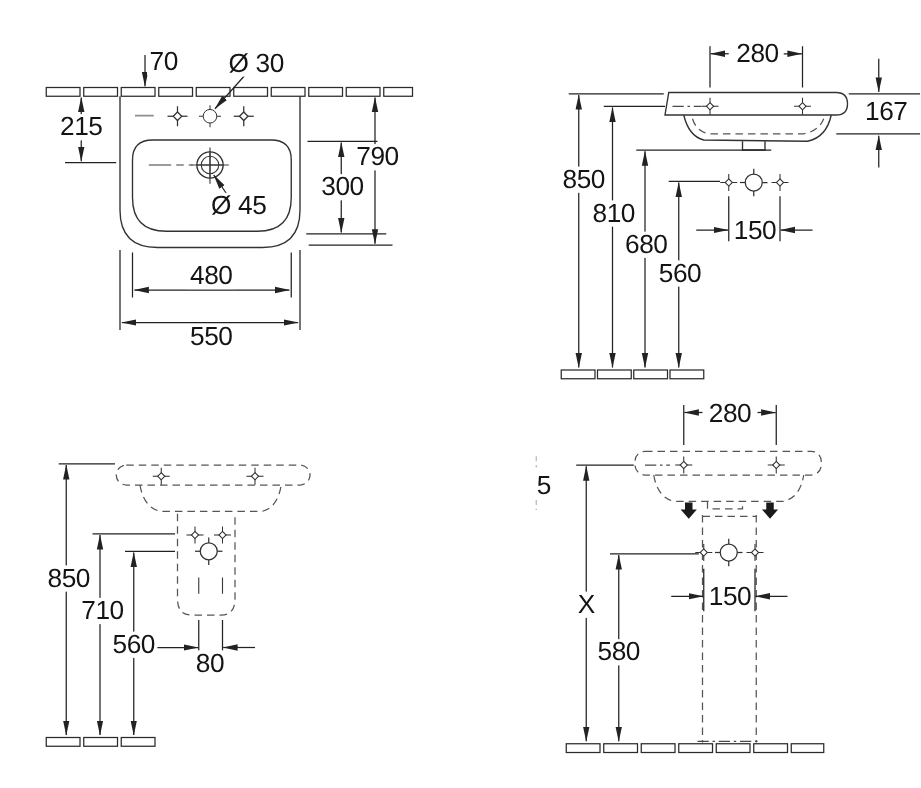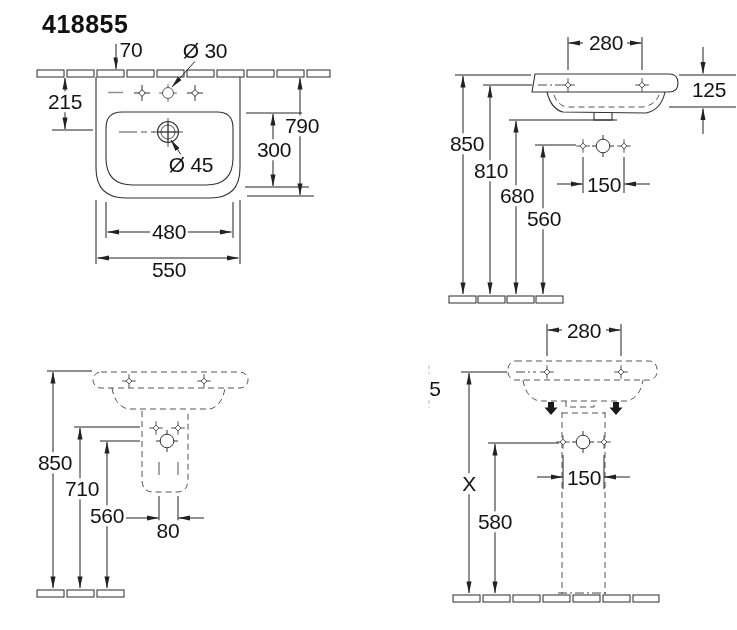--- a/index.html
+++ b/index.html
@@ -238,33 +238,32 @@
           <rect class="brick" x="483" y="595" width="27" height="7"></rect>
         <rect class="brick" x="513" y="595" width="27" height="7"></rect>
           <rect class="brick" x="543" y="595" width="27" height="7"></rect>
         <rect class="brick" x="573" y="595" width="27" height="7"></rect>
           <rect class="brick" x="603" y="595" width="27" height="7"></rect>
         <rect class="brick" x="633" y="595" width="26" height="7"></rect>
       </g>
     </g>
   </svg>
 
-  <div class="title">418855</div>
 
   <div class="dim" style="left:131px;top:50px">70</div>
   <div class="dim" style="left:205px;top:51px">Ø 30</div>
   <div class="dim" style="left:65px;top:102px">215</div>
   <div class="dim" style="left:191px;top:165px">Ø 45</div>
   <div class="dim" style="left:302px;top:126px">790</div>
   <div class="dim" style="left:274px;top:150px">300</div>
-  <div class="dim" style="left:169px;top:232px">480</div>
+  <div class="dim" style="left:169px;top:221px">480</div>
   <div class="dim" style="left:169px;top:270px">550</div>
 
   <div class="dim" style="left:606px;top:43px">280</div>
-  <div class="dim" style="left:709px;top:90px">125</div>
+  <div class="dim" style="left:709px;top:90px">167</div>
   <div class="dim" style="left:467px;top:144px">850</div>
   <div class="dim" style="left:491px;top:171px">810</div>
   <div class="dim" style="left:517px;top:196px">680</div>
   <div class="dim" style="left:544px;top:219px">560</div>
   <div class="dim" style="left:604px;top:185px">150</div>
 
   <div class="dim" style="left:55px;top:463px">850</div>
   <div class="dim" style="left:82px;top:489px">710</div>
   <div class="dim" style="left:107px;top:516px">560</div>
   <div class="dim" style="left:168px;top:531px">80</div>

